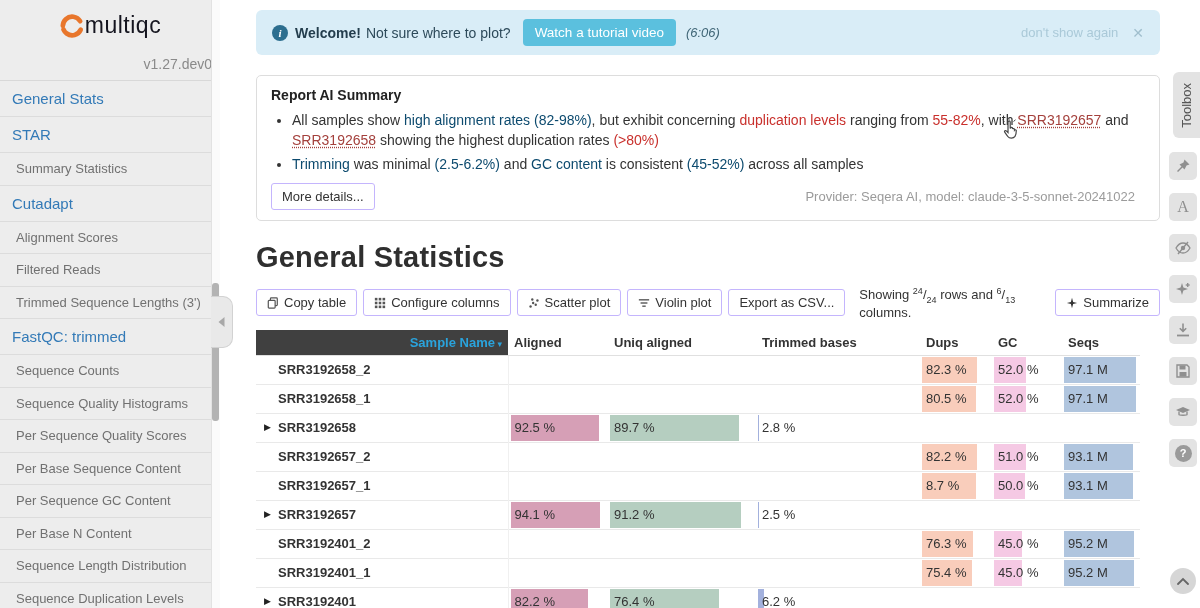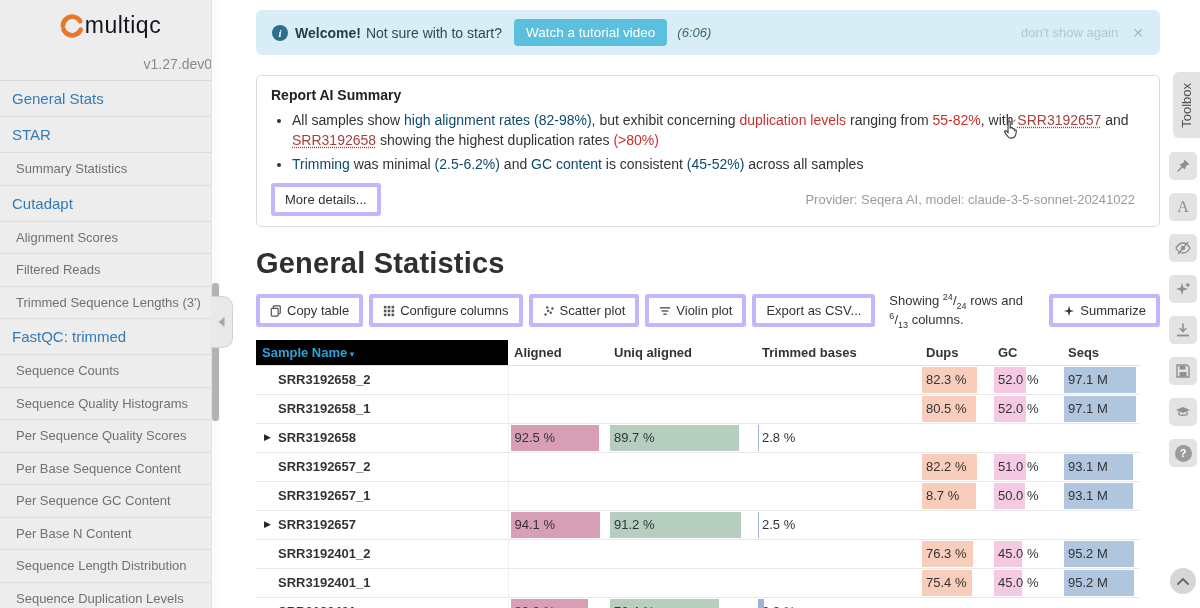--- a/index.html
+++ b/index.html
@@ -38,38 +38,38 @@
   .banner-close { color:#9fbecd; font-size:14px; margin-left:14px; cursor:pointer; }
 
   .ai-box { margin-top:20px; border:1px solid #ddd; border-radius:5px; padding:11px 14px 10px; }
   .ai-title { font-size:14px; font-weight:bold; color:#222; }
   .ai-box ul { margin:7px 0 0 0; padding-left:21px; }
   .ai-box li { font-size:14px; line-height:1.45; margin-bottom:3px; }
   .seg-g { color:#0c4a6e; }
   .seg-r { color:#c9302c; }
   .seg-link { color:#a4403c; text-decoration:underline dotted; text-underline-offset:2px; cursor:pointer; }
   .ai-footer { display:flex; align-items:center; margin-top:9px; }
-  .btn { background:#fff; border:4px solid #c4b5fd; border-radius:3px; padding:5px 10px; font-size:13px; color:#333; cursor:pointer;
+  .btn { background:#fff; border:1px solid #c4b5fd; border-radius:3px; padding:5px 10px; font-size:13px; color:#333; cursor:pointer;
     display:inline-flex; align-items:center; gap:5px; white-space:nowrap; }
   .provider { margin-left:auto; color:#9b9b9b; font-size:13px; margin-right:10px; }
 
   h2.page-title { font-size:29px; font-weight:600; color:#2f2f2f; margin:20px 0 12px; letter-spacing:.2px; }
 
   .stats-toolbar { display:flex; align-items:center; gap:6px; }
   .stats-toolbar svg { width:12px; height:12px; }
   .showing { font-size:13px; color:#333; margin-left:8px; }
   .frac sup { font-size:9px; }
   .frac sub { font-size:9px; }
   .summarize { margin-left:auto; }
 
   
   table.gstats { border-collapse:collapse; table-layout:fixed; width:884px; margin-top:10px; }
   .col-name{width:252px}.col-aligned{width:100px}.col-uniq{width:148px}.col-trimmed{width:164px}.col-dups{width:72px}.col-gc{width:70px}.col-seqs{width:78px}
   th { text-align:left; font-size:13px; padding:5px 6px; color:#333; border-bottom:1px solid #e0e0e0; }
-  th.th-name { background:#000000; color:#2aa3dc; cursor:pointer; }
+  th.th-name { background:#404040; color:#2aa3dc; cursor:pointer;text-align:right; }
   th.th-name .caret { font-size:9px; }
   td { height:28px; font-size:13px; }
   tbody tr + tr td { border-top:1px solid #e9e9e9; }
   td.name-td { font-weight:bold; padding-left:22px; position:relative; border-right:1px solid #f0f0f0; cursor:pointer; }
   td.name-td .tri { position:absolute; left:8px; top:8px; font-size:9px; color:#222; cursor:pointer; }
   td.bar-td { position:relative; }
   td.bar-td .bar { position:absolute; left:2px; top:1px; bottom:1px; }
   td.bar-td .val { position:relative; padding-left:6px; line-height:28px; }
 
   
@@ -126,21 +126,21 @@
   <svg viewBox="0 0 8 12">
       <path d="M7 1 L1 6 L7 11 Z" fill="#a8a8a8"></path>
     </svg>
 </div>
 
 <div class="main">
 
   <div class="banner">
     <span class="info-icon">i</span>
     <b>Welcome!</b>
-    <span class="q">Not sure with to start?</span>
+    <span class="q">Not sure where to plot?</span>
     <button class="tutorial-btn">Watch a tutorial video</button>
     <span class="duration">(6:06)</span>
     <span class="dismiss">don't show again</span>
     <span class="banner-close">✕</span>
   </div>
 
   <section class="ai-box">
     <div class="ai-title">Report AI Summary</div>
     <ul id="ai-bullets">
         <li><span>All samples show </span><span class="seg-g">high alignment rates</span><span> </span><span class="seg-g">(82-98%)</span><span>, but exhibit concerning </span><span class="seg-r">duplication levels</span><span> ranging from </span><span class="seg-r">55-82%</span><span>, with </span><span class="seg-link">SRR3192657</span><span> and </span><span class="seg-link">SRR3192658</span><span> showing the highest duplication rates </span><span class="seg-r">(&gt;80%)</span></li>

